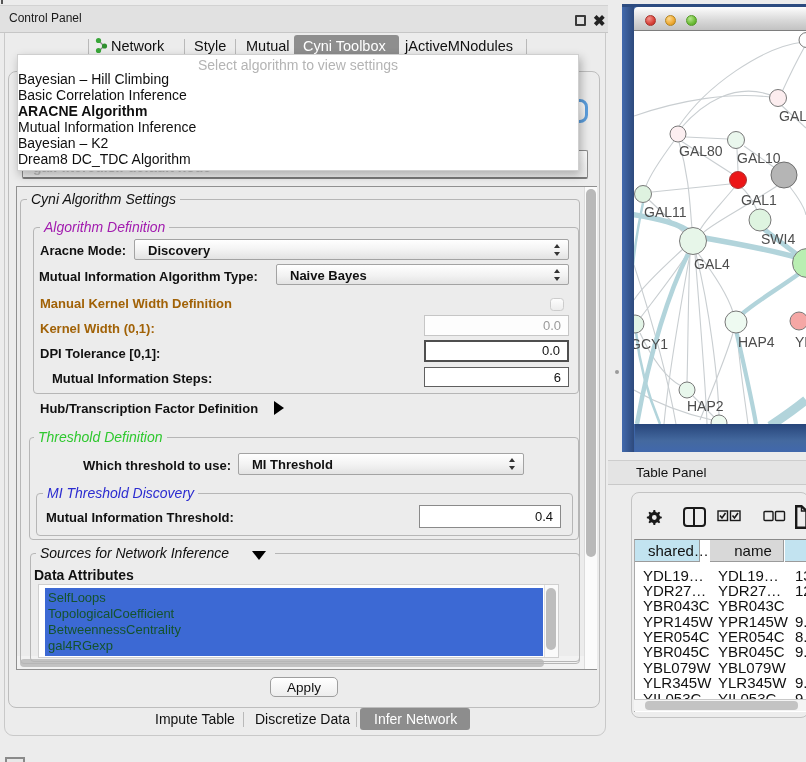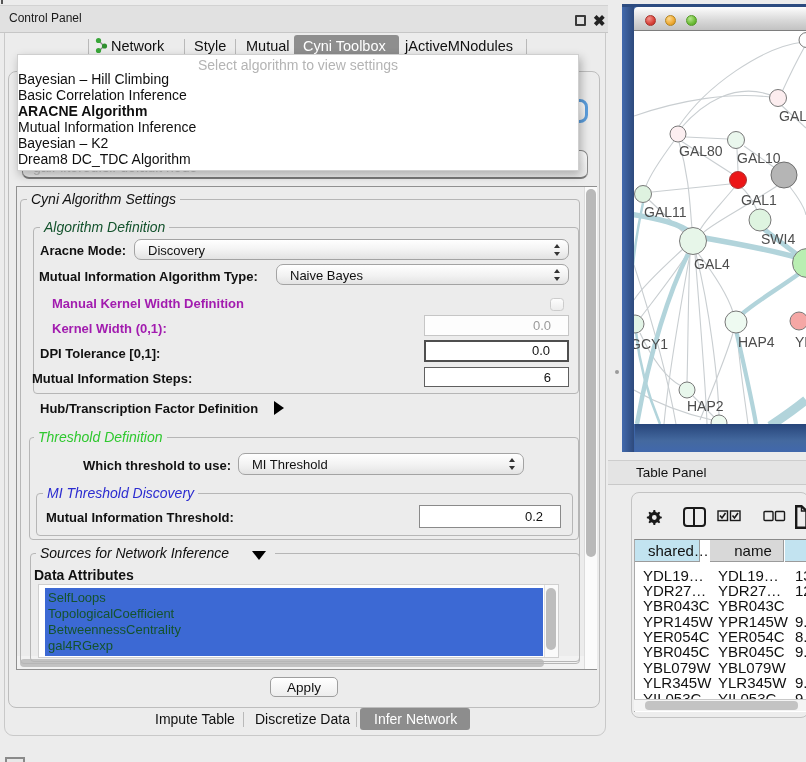--- a/index.html
+++ b/index.html
@@ -1,29 +1,29 @@
 <!DOCTYPE html>
 <html><head>
 <meta charset="utf-8">
 <style>
 * { margin:0; padding:0; box-sizing:border-box; }
 html,body { width:806px; height:762px; overflow:hidden; }
 body { font-family:"Liberation Sans", sans-serif; background:#ececec; position:relative; color:#111; }
 .a { position:absolute; }
 .b { font-weight:bold; }
 .lbl { font-size:13px; font-weight:bold; white-space:nowrap; }
-.gray { color:#a21caf;margin-left:12px; }
+.gray { color:#a16207; }
 .grp { position:absolute; border:1px solid #b6b6b6; border-radius:4px; }
 .gt { position:absolute; top:-8px; left:6px; background:#ececec; padding:0 4px; font-size:14px; line-height:15px; white-space:nowrap;font-style:italic; }
-.combo { position:absolute; border:1px solid #a3a3a3; border-radius:7px; background:linear-gradient(#ffffff, #f2f2f2 55%, #e3e3e3); }
+.combo { position:absolute; border:1px solid #a3a3a3; border-radius:2px; background:linear-gradient(#ffffff, #f2f2f2 55%, #e3e3e3);font-weight:bold; }
 .combo .ct { position:absolute; left:13px; top:50%; transform:translateY(-50%); font-size:13px; white-space:nowrap; }
 .spin { position:absolute; right:7px; top:50%; transform:translateY(-50%); width:7px; height:12px; }
 .spin:before { content:""; position:absolute; left:0; top:0; border-left:3.5px solid transparent; border-right:3.5px solid transparent; border-bottom:4.5px solid #333; }
 .spin:after { content:""; position:absolute; left:0; bottom:0; border-left:3.5px solid transparent; border-right:3.5px solid transparent; border-top:4.5px solid #333; }
-.fld { position:absolute; background:#fff; font-size:13px; text-align:right; padding-right:17px; line-height:19px; }
+.fld { position:absolute; background:#fff; font-size:13px; text-align:right; padding-right:7px; line-height:19px; }
 .sep { position:absolute; width:1px; background:#b9b9b9; }
 </style>
 </head>
 <body>
 
 <div class="a" style="left:4px; top:20px; width:602px; height:716px; border:1px solid #c9c9c9; border-radius:9px;"></div>
 
 <div class="a" style="left:0; top:5px; width:608px; height:28px; background:#e1e1e1; border-top:1px solid #d2d2d2; border-bottom:1px solid #c6c6c6;"></div>
 <div class="a" style="left:9px; top:11px; font-size:12px; color:#1a1a1a;">Control Panel</div>
 <div class="a" style="left:1px; top:0; width:2px; height:4px; background:#555;"></div>
@@ -63,21 +63,21 @@
 <div class="a" style="left:585.5px; top:189px; width:10px; height:368px; background:#b9b9b9; border-radius:5px;"></div>
 
 <div class="a" style="left:17px; top:656px; width:567px; height:13px; background:#f2f2f2;"></div>
 <div class="a" style="left:20px; top:659px; width:524px; height:8px; background:#c2c2c2; border-radius:4px;"></div>
 
 <div class="grp" style="left:20px; top:199px; width:560px; height:465px;">
   <span class="gt">Cyni Algorithm Settings</span>
 </div>
 
 <div class="grp" style="left:33px; top:227px; width:546px; height:167px;">
-  <span class="gt" style="color:#14532d;">Algorithm Definition</span>
+  <span class="gt" style="color:#a21caf;">Algorithm Definition</span>
 </div>
 
 <div class="a lbl" style="left:40px; top:243px;">Aracne Mode:</div>
 <div class="combo" style="left:134px; top:239px; width:435px; height:21px;">
   <span class="ct">Discovery</span>
     <span class="spin"></span>
 </div>
 
 <div class="a lbl" style="left:39px; top:269px;">Mutual Information Algorithm Type:</div>
 <div class="combo" style="left:276px; top:264px; width:293px; height:21px;">
@@ -87,40 +87,40 @@
 
 <div class="a lbl gray" style="left:40px; top:296px;">Manual Kernel Width Definition</div>
 <div class="a" style="left:550px; top:298px; width:14px; height:13px; border:1px solid #cccccc; border-radius:3.5px; background:linear-gradient(#fdfdfd,#ececec);"></div>
 
 <div class="a lbl gray" style="left:40px; top:321px;">Kernel Width (0,1):</div>
 <div class="fld" style="left:424px; top:315px; width:145px; height:21px; border:1px solid #c6c6c6; color:#9a9a9a; background:#fdfdfd;">0.0</div>
 
 <div class="a lbl" style="left:40px; top:346px;">DPI Tolerance [0,1]:</div>
 <div class="fld" style="left:424px; top:340px; width:145px; height:22px; border:2px solid #4f4f4f; line-height:18px;">0.0</div>
 
-<div class="a lbl" style="left:32px; top:371px;">Mutual Information Steps:</div>
+<div class="a lbl" style="left:52px; top:371px;">Mutual Information Steps:</div>
 <div class="fld" style="left:424px; top:367px; width:145px; height:20px; border:1px solid #5f5f5f;">6</div>
 
 <div class="a lbl" style="left:40px; top:401px;">Hub/Transcription Factor Definition</div>
 <div class="a" style="left:274px; top:401px; width:0; height:0; border-top:7px solid transparent; border-bottom:7px solid transparent; border-left:10px solid #000;"></div>
 
 <div class="grp" style="left:29px; top:437px; width:550px; height:103px;">
   <span class="gt" style="color:#2ec82e; left:4px;">Threshold Definition</span>
 </div>
 <div class="a lbl" style="left:83px; top:458px;">Which threshold to use:</div>
 <div class="combo" style="left:238px; top:453px; width:286px; height:22px;">
   <span class="ct">MI Threshold</span>
     <span class="spin"></span>
 </div>
 
 <div class="grp" style="left:36px; top:493px; width:537px; height:43px;">
   <span class="gt" style="color:#2b2bd0;">MI Threshold Discovery</span>
 </div>
 <div class="a lbl" style="left:46px; top:510px;">Mutual Information Threshold:</div>
-<div class="fld" style="left:419px; top:505px; width:142px; height:23px; border:1px solid #8a8a8a; line-height:21px;">0.2</div>
+<div class="fld" style="left:419px; top:505px; width:142px; height:23px; border:1px solid #8a8a8a; line-height:21px;">0.4</div>
 
 <div class="grp" style="left:30px; top:553px; width:550px; height:109px;">
   <span class="gt" style="left:5px; padding-right:46px;">Sources for Network Inference</span>
 </div>
 <div class="a" style="left:252px; top:551px; width:0; height:0; border-left:7px solid transparent; border-right:7px solid transparent; border-top:9px solid #000;"></div>
 <div class="a lbl" style="left:34px; top:567px; font-size:14px;">Data Attributes</div>
 
 <div class="a" style="left:38px; top:584px; width:521px; height:74px; background:#fff; border:1px solid #cfcfcf;"></div>
 <div class="a" style="left:45px; top:588px; width:498px; height:68px; background:#3c69d4;"></div>
 <div class="a" style="left:48px; top:590px; font-size:13px; color:#14532d; line-height:15.9px;">SelfLoops<br>TopologicalCoefficient<br>BetweennessCentrality<br>gal4RGexp</div>

